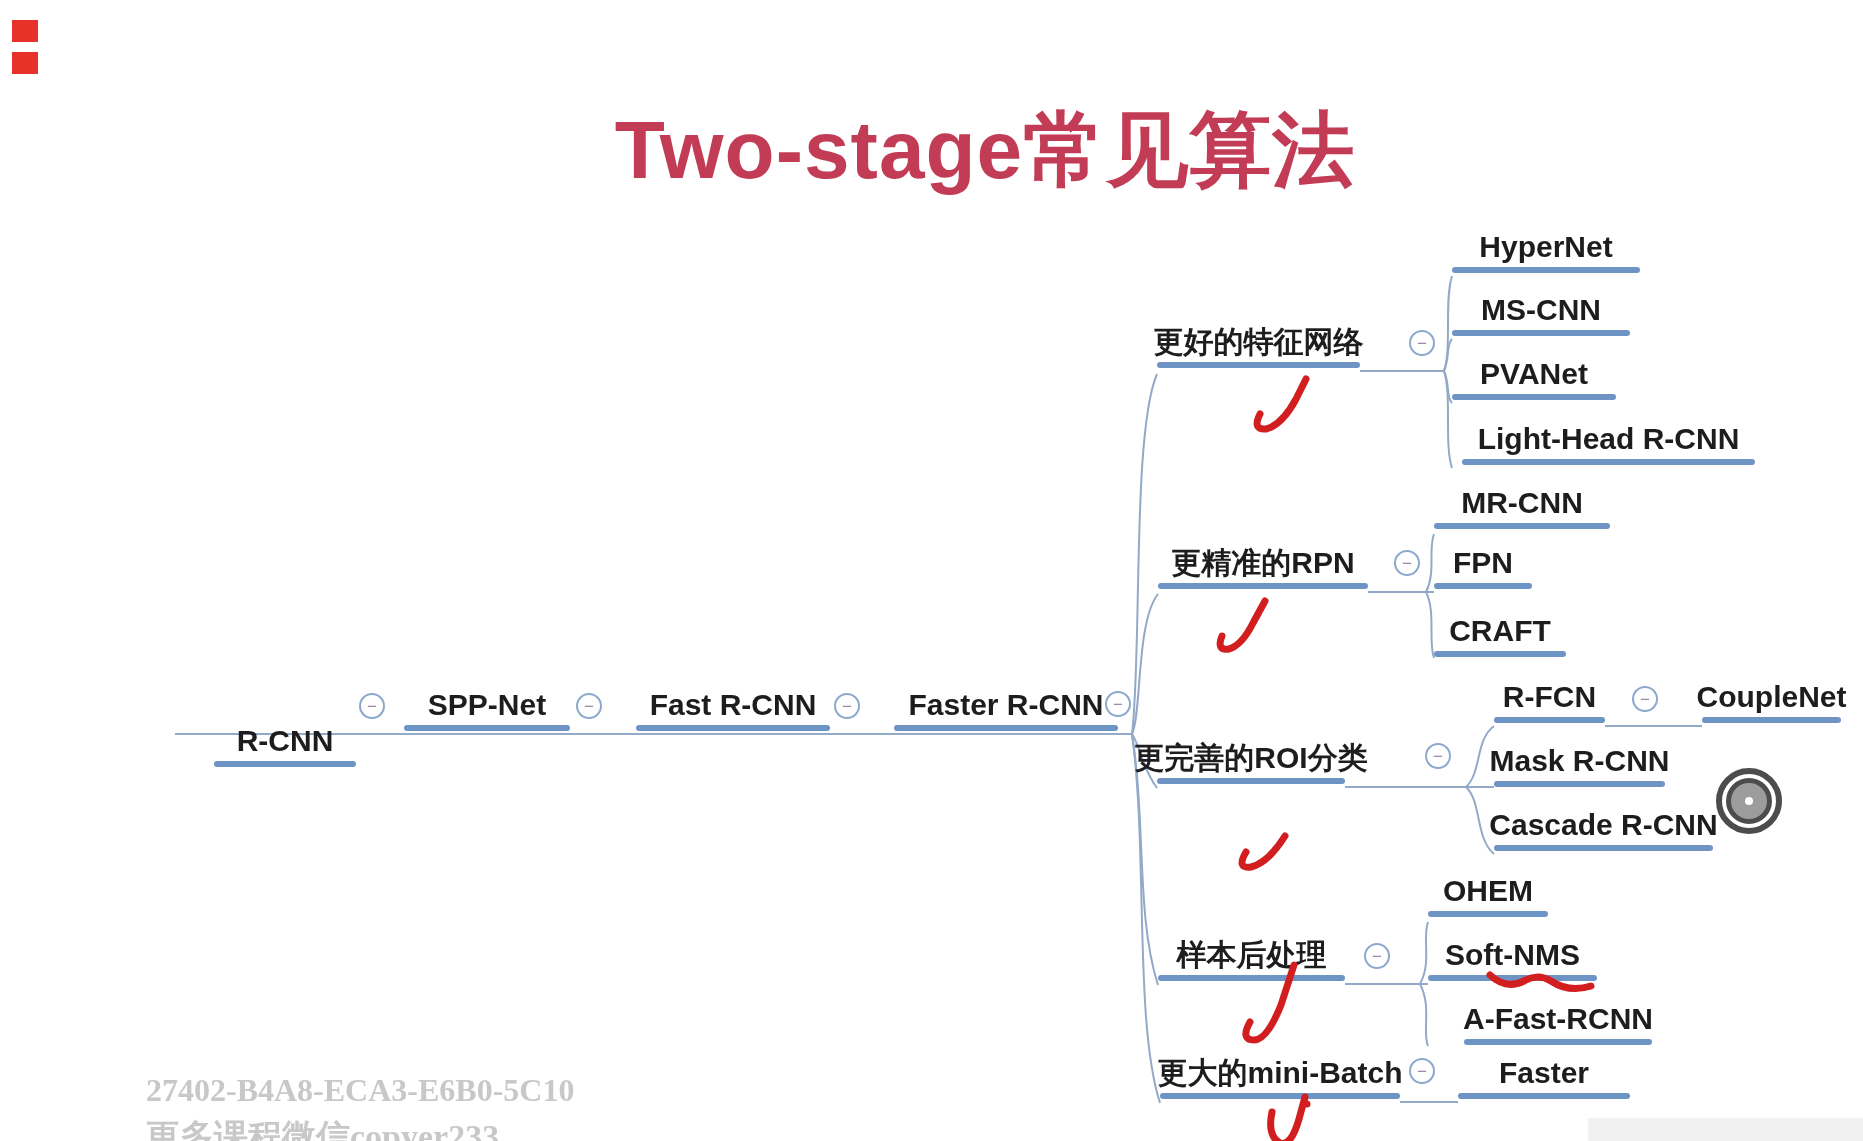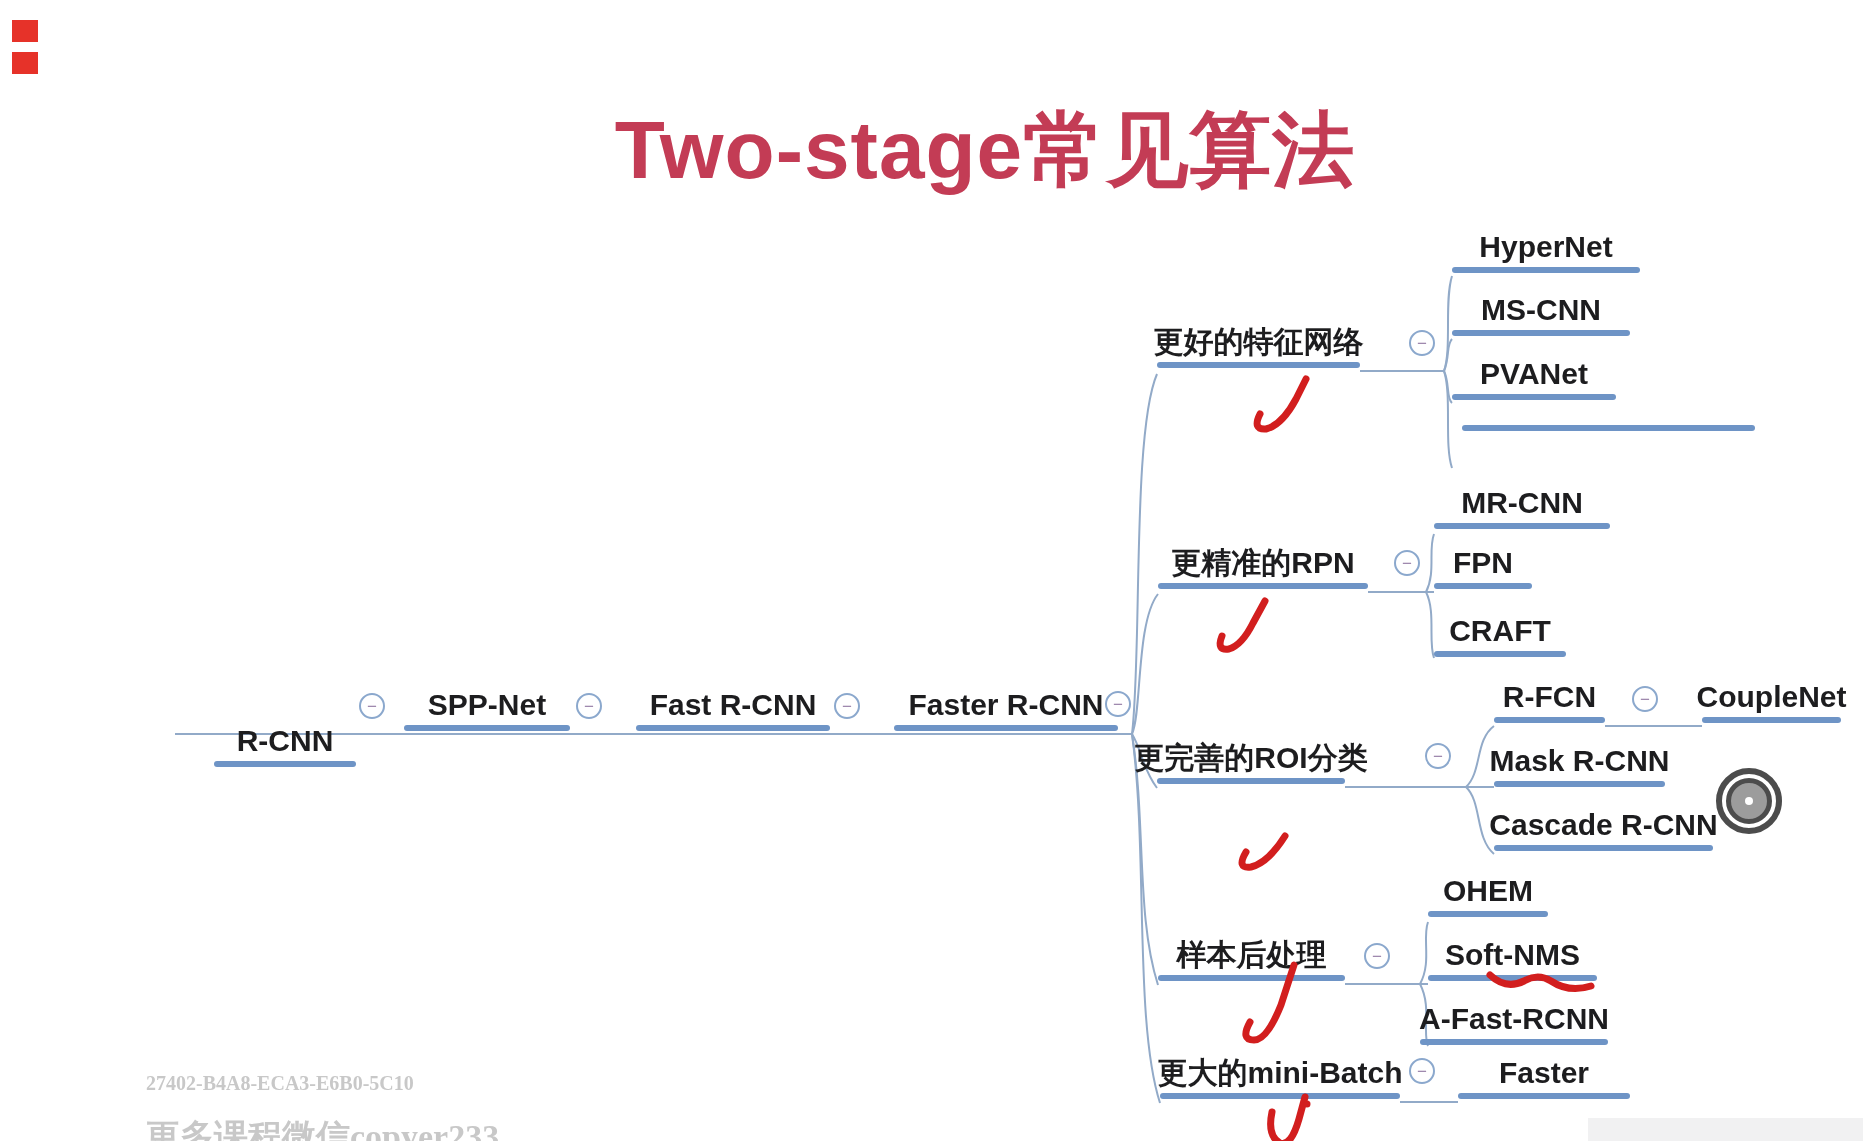--- a/index.html
+++ b/index.html
@@ -21,21 +21,21 @@
   
   .cursor{position:absolute;left:1716px;top:756px;width:66px;height:66px;box-sizing:border-box;
           border:6px solid #4c4c4c;border-radius:50%;display:flex;align-items:center;justify-content:center;
           background:#fff;z-index:4;}
   .cursor .inner{width:46px;height:46px;box-sizing:border-box;border:5px solid #4c4c4c;border-radius:50%;
           background:#9c9c9c;display:flex;align-items:center;justify-content:center;}
   .cursor .dot{width:8px;height:8px;border-radius:50%;background:#fff;}
   
   .wm{position:absolute;left:146px;color:#c8c8c8;font-family:"Liberation Serif","DejaVu Serif",serif;
       font-weight:700;white-space:nowrap;z-index:2;}
-  .wm1{top:1060px;font-size:20px;}
+  .wm1{top:1060px;font-size:32px;}
   .wm2{top:1102px;font-size:34px;}
   
   .rec{position:absolute;left:12px;width:26px;height:22px;background:#e63229;z-index:5;}
   .rec1{top:8px;} .rec2{top:40px;}
   
   .panel{position:absolute;left:1588px;top:1106px;width:275px;height:35px;background:#f1f1f2;z-index:0;}
 </style>
 </head>
 <body>
 
@@ -108,20 +108,21 @@
   </div>
   <div class="node" style="left:1452px;top:281px;width:178px">
     <span class="lbl">MS-CNN</span>
     <i class="bar"></i>
   </div>
   <div class="node" style="left:1452px;top:345px;width:164px">
     <span class="lbl">PVANet</span>
     <i class="bar"></i>
   </div>
   <div class="node" style="left:1462px;top:410px;width:293px">
+    <span class="lbl">Light-Head R-CNN</span>
     <i class="bar"></i>
   </div>
 
   <div class="node" style="left:1158px;top:534px;width:210px">
     <span class="lbl">更精准的RPN</span>
     <i class="bar"></i>
   </div>
   <div class="node" style="left:1434px;top:474px;width:176px">
     <span class="lbl">MR-CNN</span>
     <i class="bar"></i>
@@ -161,21 +162,21 @@
     <i class="bar"></i>
   </div>
   <div class="node" style="left:1428px;top:862px;width:120px">
     <span class="lbl">OHEM</span>
     <i class="bar"></i>
   </div>
   <div class="node" style="left:1428px;top:926px;width:169px">
     <span class="lbl">Soft-NMS</span>
     <i class="bar"></i>
   </div>
-  <div class="node" style="left:1420px;top:990px;width:188px">
+  <div class="node" style="left:1464px;top:990px;width:188px">
     <span class="lbl">A-Fast-RCNN</span>
     <i class="bar"></i>
   </div>
 
   <div class="node" style="left:1160px;top:1044px;width:240px">
     <span class="lbl">更大的mini-Batch</span>
     <i class="bar"></i>
   </div>
   <div class="node" style="left:1458px;top:1044px;width:172px">
     <span class="lbl">Faster</span>

